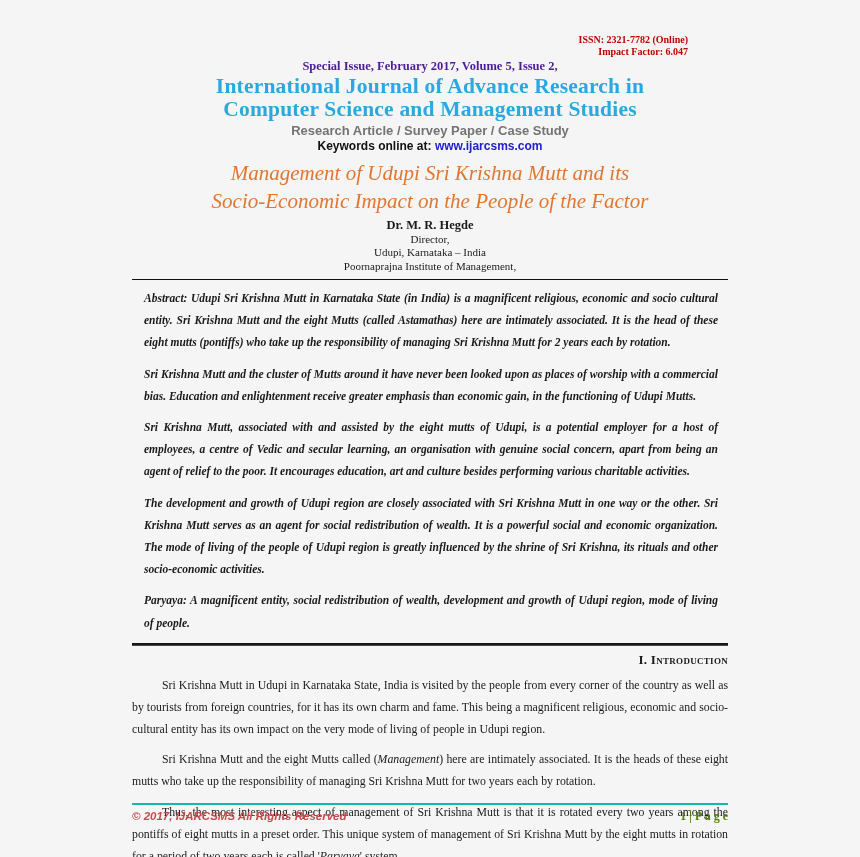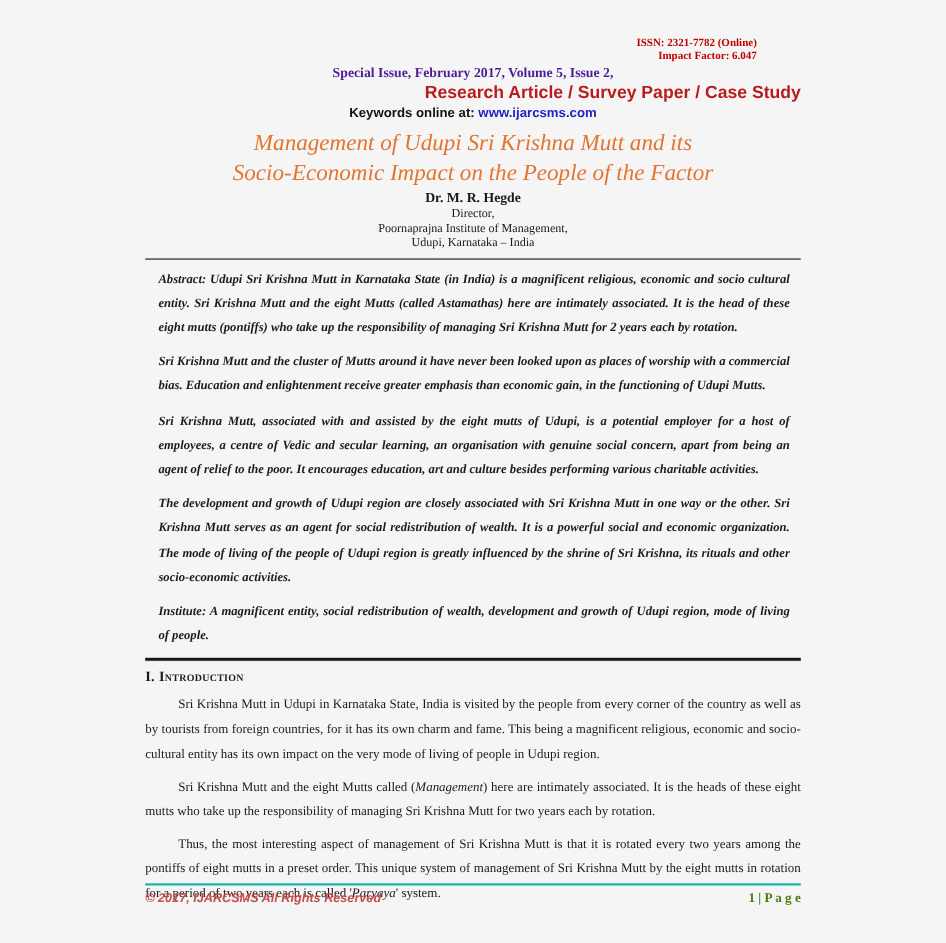--- a/index.html
+++ b/index.html
@@ -40,25 +40,25 @@
   .journal-title {
     text-align: center;
     color: #29a9e0;
     font-weight: bold;
     font-size: 21.5px;
     line-height: 1.08;
     margin-top: 1px;
     letter-spacing: 0.2px;
   }
   .article-type {
-    text-align: right;
-    color: #b91c1c;
+    text-align: center;
+    color: #737373;
     font-weight: bold;
     font-family: "Liberation Sans", sans-serif;
-    font-size: 16px;
+    font-size: 13px;
     margin-top: 2px;
   }
   .available-line {
     text-align: center;
     font-family: "Liberation Sans", sans-serif;
     font-weight: bold;
     font-size: 12px;
     color: #111;
     margin-top: 1px;
   }
@@ -101,21 +101,21 @@
 
   .rule-thick {
     height: 2px;
     border-top: 2.2px solid #161616;
     border-bottom: 1px solid #4a4a4a;
     margin-top: 2px;
   }
 
   
   .section-heading {
-    text-align: left;
+    text-align: right;
     font-weight: bold;
     font-variant: small-caps;
     font-size: 13px;
     margin-top: 6px;
     letter-spacing: 0.3px;
   }
   .body-text { margin-top: 6px; font-size: 11.8px; }
   .body-text p {
     text-align: justify;
     text-indent: 30px;
@@ -153,48 +153,52 @@
 <div class="page">
   <div class="content">
 
     <div class="issn-block">
       <div>ISSN: 2321-7782 (Online)</div>
       <div>Impact Factor: 6.047</div>
     </div>
 
     <div class="special-issue">Special Issue, February 2017, Volume 5, Issue 2,</div>
 
+    <div class="journal-title">
+      <div>International Journal of Advance Research in</div>
+      <div>Computer Science and Management Studies</div>
+    </div>
 
     <div class="article-type">Research Article / Survey Paper / Case Study</div>
 
     <div class="available-line">
       <span>Keywords online at:</span>
       <a href="#">www.ijarcsms.com</a>
     </div>
 
     <div class="paper-title">
       <div>Management of Udupi Sri Krishna Mutt and its</div>
       <div>Socio-Economic Impact on the People of the Factor</div>
     </div>
 
     <div class="author-block">
       <div class="author-name">Dr. M. R. Hegde</div>
       <div class="author-line">Director,</div>
+      <div class="author-line">Udupi, Karnataka – India</div>
       <div class="author-line">Poornaprajna Institute of Management,</div>
-      <div class="author-line">Udupi, Karnataka – India</div>
     </div>
 
     <hr class="rule-thin">
 
     <div class="abstract">
       <p>Abstract: Udupi Sri Krishna Mutt in Karnataka State (in India) is a magnificent religious, economic and socio cultural entity. Sri Krishna Mutt and the eight Mutts (called Astamathas) here are intimately associated. It is the head of these eight mutts (pontiffs) who take up the responsibility of managing Sri Krishna Mutt for 2 years each by rotation.</p>
       <p>Sri Krishna Mutt and the cluster of Mutts around it have never been looked upon as places of worship with a commercial bias. Education and enlightenment receive greater emphasis than economic gain, in the functioning of Udupi Mutts.</p>
       <p>Sri Krishna Mutt, associated with and assisted by the eight mutts of Udupi, is a potential employer for a host of employees, a centre of Vedic and secular learning, an organisation with genuine social concern, apart from being an agent of relief to the poor. It encourages education, art and culture besides performing various charitable activities.</p>
       <p>The development and growth of Udupi region are closely associated with Sri Krishna Mutt in one way or the other. Sri Krishna Mutt serves as an agent for social redistribution of wealth. It is a powerful social and economic organization. The mode of living of the people of Udupi region is greatly influenced by the shrine of Sri Krishna, its rituals and other socio-economic activities.</p>
-      <p>Institute: A magnificent entity, social redistribution of wealth, development and growth of Udupi region, mode of living of people.</p>
+      <p>Paryaya: A magnificent entity, social redistribution of wealth, development and growth of Udupi region, mode of living of people.</p>
     </div>
 
     <div class="rule-thick"></div>
 
     <div class="section-heading">I. Introduction</div>
 
     <div class="body-text">
       <p>Sri Krishna Mutt in Udupi in Karnataka State, India is visited by the people from every corner of the country as well as by tourists from foreign countries, for it has its own charm and fame. This being a magnificent religious, economic and socio-cultural entity has its own impact on the very mode of living of people in Udupi region.</p>
       <p><span>Sri Krishna Mutt and the eight Mutts called (</span><span class="em">Management</span><span>) here are intimately associated. It is the heads of these eight mutts who take up the responsibility of managing Sri Krishna Mutt for two years each by rotation.</span></p>
       <p><span>Thus, the most interesting aspect of management of Sri Krishna Mutt is that it is rotated every two years among the pontiffs of eight mutts in a preset order. This unique system of management of Sri Krishna Mutt by the eight mutts in rotation for a period of two years each is called '</span><span class="em">Paryaya</span><span>' system.</span></p>

